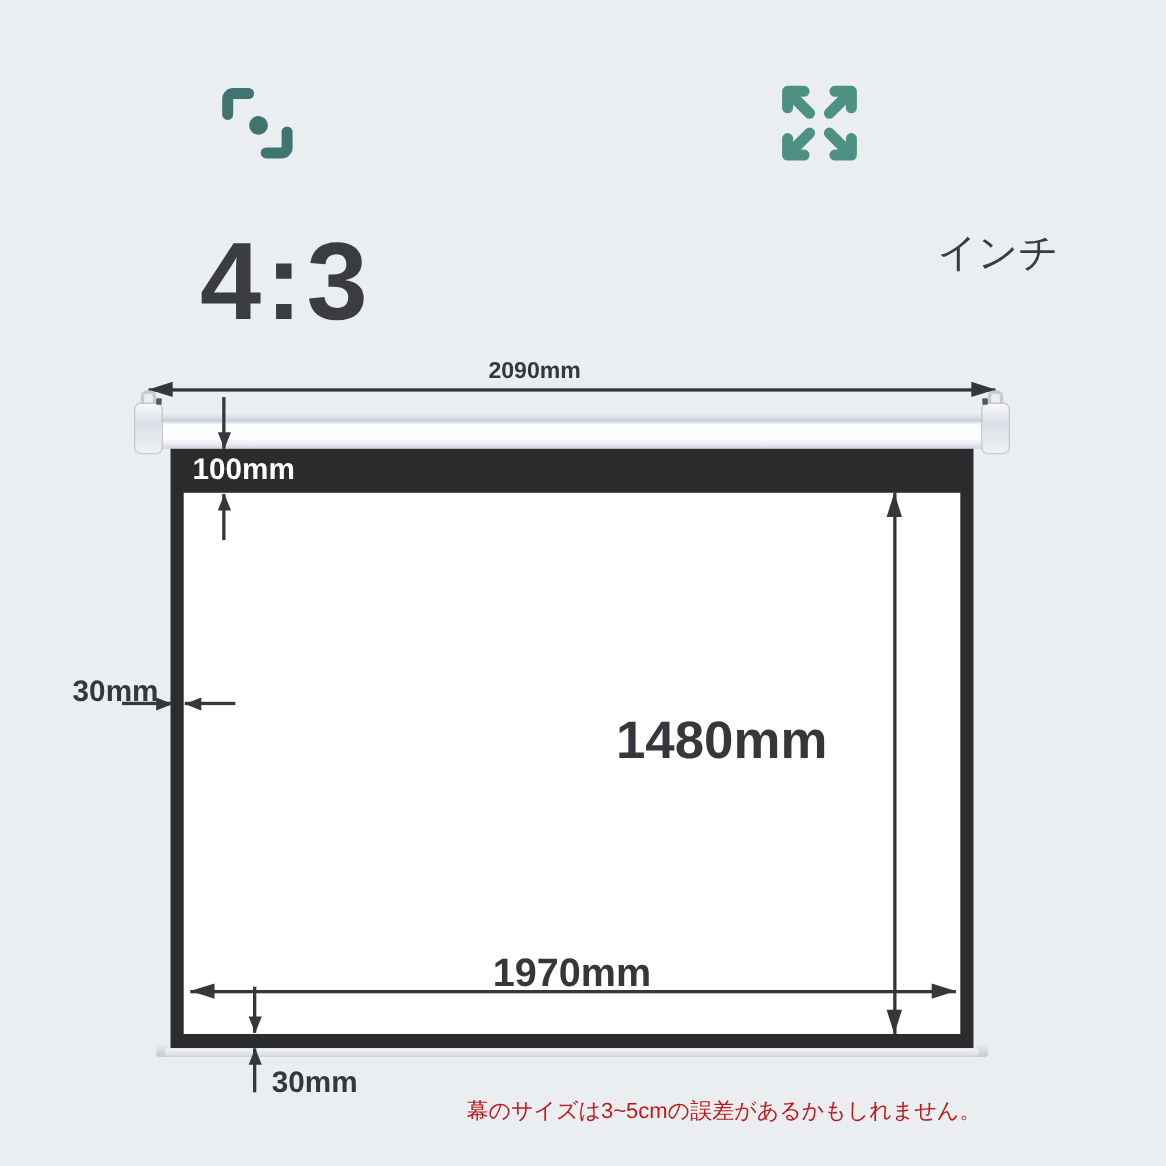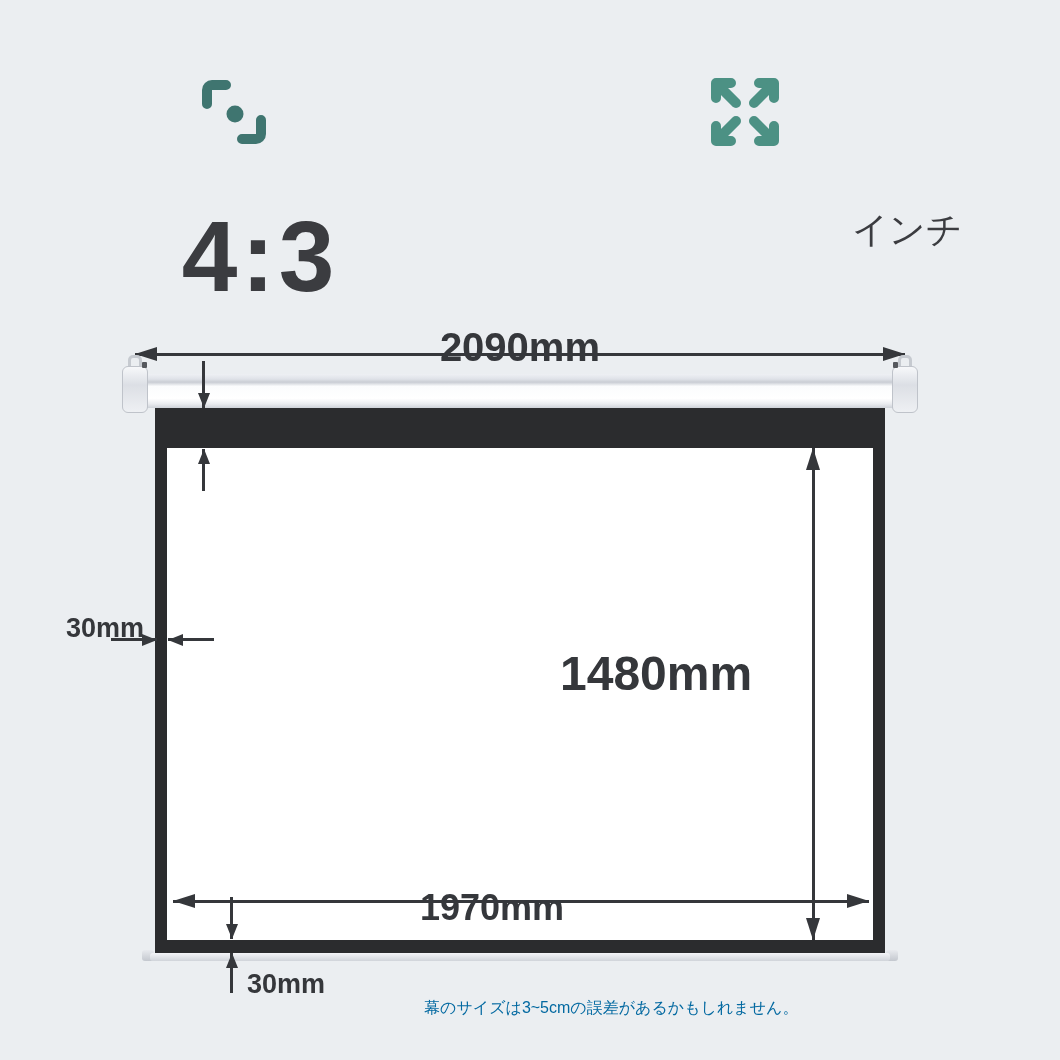--- a/index.html
+++ b/index.html
@@ -12,25 +12,25 @@
 
   
   .big-num{position:absolute;font-weight:700;color:#3b3c40;line-height:1;text-align:center;}
   #aspect-value{left:140px;top:166px;width:240px;font-size:100px;letter-spacing:4px;margin-top:40px;}
   #size-value{left:640px;top:167px;width:210px;font-size:96px;letter-spacing:3px;}
   #size-unit{position:absolute;left:852px;top:212px;font-size:36px;font-weight:400;color:#3b3c40;line-height:1;}
   .feat-icon{position:absolute;}
 
   
   .dim-label{position:absolute;font-weight:700;color:#35373b;line-height:1;white-space:nowrap;}
-  #lbl-total {left:400px;top:327px;width:200px;text-align:right;font-size:40px;}
-  #lbl-top   {left:175px;top:413px;font-size:27px;color:#ffffff;margin-top:41px;}
+  #lbl-total {left:444px;top:327px;width:200px;text-align:left;font-size:21px;}
+  #lbl-top   {left:175px;top:413px;font-size:27px;color:#ffffff;}
   #lbl-side  {left:66px; top:615px;font-size:27px;}
   #lbl-height{left:560px;top:650px;width:248px;text-align:left;font-size:48px;}
-  #lbl-width {left:420px;top:890px;width:200px;text-align:left;font-size:36px;}
+  #lbl-width {left:420px;top:866px;width:200px;text-align:center;font-size:36px;}
   #lbl-bottom{left:247px;top:971px;font-size:27px;}
 
   
   .ha{position:absolute;height:3px;background:#35373b;}
   .va{position:absolute;width:3px;background:#35373b;}
   .ha::before,.ha::after,.va::before,.va::after{
     content:"";position:absolute;width:0;height:0;border-style:solid;border-color:transparent;display:none;
   }
   .ha.db::before,.ha.hl::before{display:block;left:0;top:-6px;border-width:7.5px 22px 7.5px 0;border-right-color:#35373b;}
   .ha.db::after, .ha.hr::after {display:block;right:0;top:-6px;border-width:7.5px 0 7.5px 22px;border-left-color:#35373b;}
@@ -55,21 +55,21 @@
   #frame{position:absolute;left:155px;top:408px;width:730px;height:545px;background:#2b2c2e;}
   #surface{position:absolute;left:12px;top:40px;right:12px;bottom:13px;background:#ffffff;}
 
   #weight{position:absolute;left:150px;top:953px;width:740px;height:8px;border-radius:3px;
     background:linear-gradient(180deg,#f4f5f8,#d0d4da);}
   .tab{position:absolute;width:12px;height:11px;top:950px;border-radius:3px;
     background:linear-gradient(180deg,#e8eaee,#c4c8cf);}
   #tab-l{left:142px;} #tab-r{left:886px;}
 
   
-  #note{position:absolute;left:424px;top:999px;font-size:16px;color:#0369a1;line-height:1.1;white-space:nowrap;}
+  #note{position:absolute;left:424px;top:999px;font-size:20px;color:#b91c1c;line-height:1.1;white-space:nowrap;}
 </style>
 </head>
 <body>
 
 <div class="stage">
 
   <svg class="feat-icon" style="left:198px;top:76px" width="72" height="72" viewBox="0 0 72 72">
     <path d="M9 28 V14 a5 5 0 0 1 5 -5 H28" fill="none" stroke="#3f7570" stroke-width="10" stroke-linecap="round" stroke-linejoin="round"></path>
     <circle cx="37" cy="38" r="8.5" fill="#3f7570"></circle>
     <path d="M63 44 V58 a5 5 0 0 1 -5 5 H44" fill="none" stroke="#3f7570" stroke-width="10" stroke-linecap="round" stroke-linejoin="round"></path>

